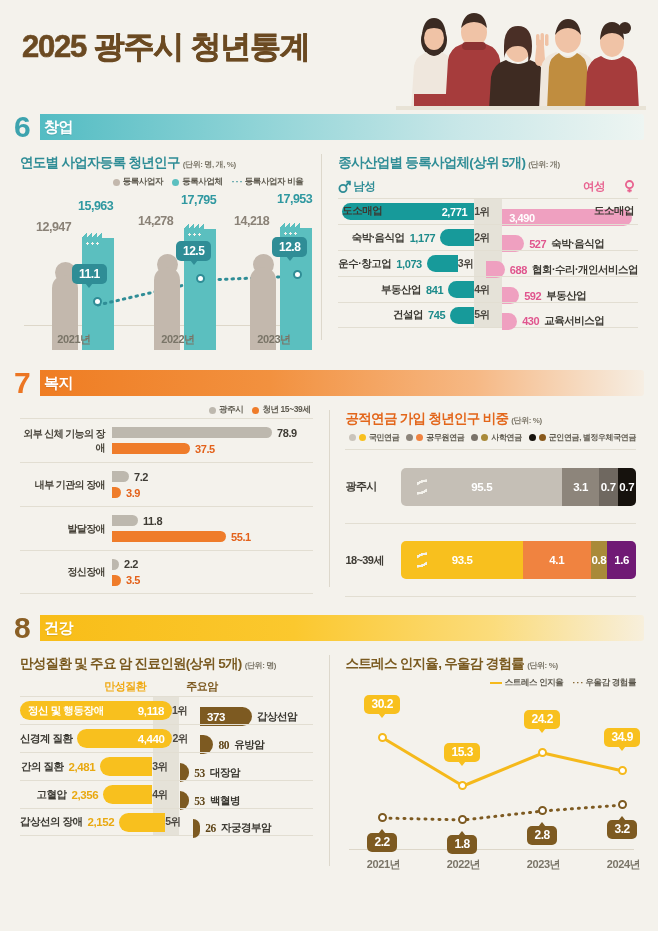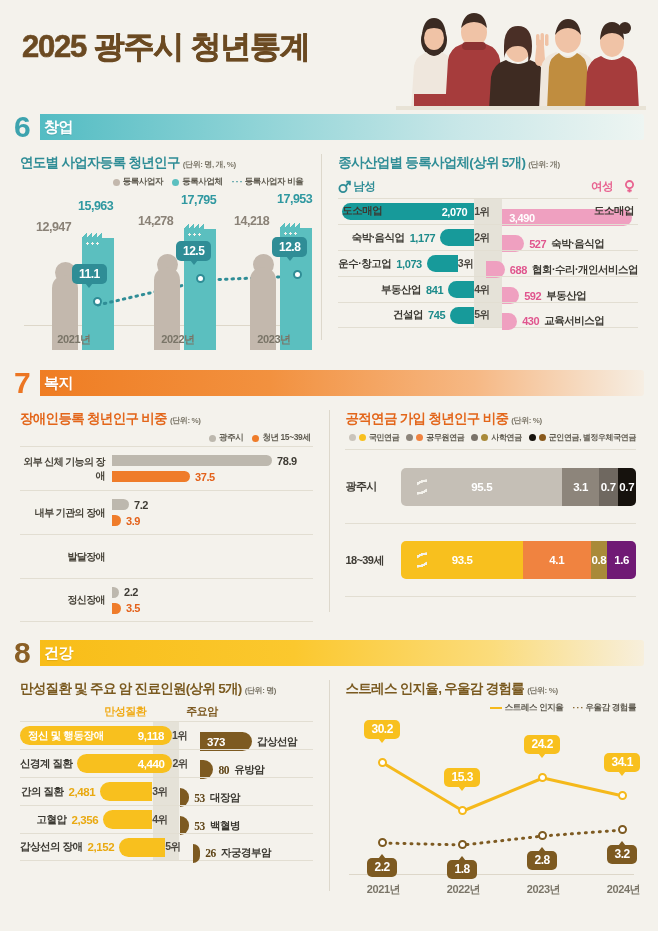--- a/index.html
+++ b/index.html
@@ -133,21 +133,21 @@
     position:absolute; width:9px; height:9px; border-radius:50%;
     background:#fff; border:2.5px solid #2f8d96;
   }
 
   
   .gender-head {
     display:flex; justify-content:space-between; align-items:center;
     margin: 7px 8px 4px 6px; font-size:11.5px; font-weight:800; letter-spacing:-0.5px;
   }
   .g-male   { color:#2f8d96; display:flex; align-items:center; gap:2px; }
-  .g-female { color:#e8628f; display:flex; align-items:center; gap:10px; }
+  .g-female { color:#e8628f; display:flex; align-items:center; gap:18px; }
 
   .rank-table { position:relative; margin:0 6px; }
   .rank-center-band {
     position:absolute; left:50%; margin-left:-14px; width:28px; top:0; bottom:0;
     background:#e5e2d8;
   }
   .rank-row {
     position:relative; display:flex; align-items:center;
     height:26px; border-top:1px solid #e2ded2;
   }
@@ -411,21 +411,21 @@
           </svg>
         </span>
       </div>
 
       <div class="rank-table">
         <div class="rank-center-band"></div>
 
         <div class="rank-row">
           <div class="rk-left">
               <div class="bar-m" style="width:132px">
-                <span>2,070</span>
+                <span>2,771</span>
               </div>
             </div>
           <div class="rk-mid">1위</div>
           <div class="rk-right">
               <div class="bar-f" style="width:130px">
                 <span>3,490</span>
               </div>
             </div>
         </div>
         <div class="rank-row">
@@ -488,24 +488,20 @@
 
   <div class="sec-head" style="margin-top:16px">
     <div class="sec-bar orange"></div>
     <div class="sec-num orange">7</div>
     <div class="sec-label">복지</div>
   </div>
 
   <div class="row">
 
     <div class="panel left">
-      <div class="chart-title orange">
-        <span>장애인등록 청년인구 비중</span>
-        <span class="unit">(단위: %)</span>
-      </div>
       <div class="legend">
         <span class="li">
             <span class="dot" style="background:#bdb8ae"></span>
             <span>광주시</span>
           </span>
         <span class="li">
             <span class="dot" style="background:#ef7c2a"></span>
             <span>청년 15~39세</span>
           </span>
       </div>
@@ -532,20 +528,30 @@
                 <span class="v-gray">7.2</span>
               </div>
             <div class="bar-line">
                 <div class="bar-org" style="width:9px"></div>
                 <span class="v-org">3.9</span>
               </div>
           </div>
         </div>
         <div class="disa-row">
           <div class="disa-name">발달장애</div>
+          <div class="disa-bars">
+            <div class="bar-line">
+                <div class="bar-gray" style="width:26px"></div>
+                <span class="v-gray">11.8</span>
+              </div>
+            <div class="bar-line">
+                <div class="bar-org" style="width:114px"></div>
+                <span class="v-org">55.1</span>
+              </div>
+          </div>
         </div>
         <div class="disa-row">
           <div class="disa-name">정신장애</div>
           <div class="disa-bars">
             <div class="bar-line">
                 <div class="bar-gray" style="width:7px"></div>
                 <span class="v-gray">2.2</span>
               </div>
             <div class="bar-line">
                 <div class="bar-org" style="width:9px"></div>
@@ -724,21 +730,21 @@
       <div class="line-chart">
         <div class="lc-axis"></div>
         <svg style="position:absolute;left:0;top:0;width:100%;height:100%;">
           <polyline points="38,47 118,95 198,62 278,80" fill="none" stroke="#f5b91b" stroke-width="3" stroke-linejoin="round" stroke-linecap="round"></polyline>
           <polyline points="38,127 118,129 198,120 278,114" fill="none" stroke="#7d5a21" stroke-width="3" stroke-dasharray="1 6" stroke-linecap="round"></polyline>
         </svg>
 
         <div class="pill-y" style="left:19px; top:4px;">30.2</div>
         <div class="pill-y" style="left:99px; top:52px;">15.3</div>
         <div class="pill-y" style="left:179px; top:19px;">24.2</div>
-        <div class="pill-y" style="left:259px; top:37px;">34.1</div>
+        <div class="pill-y" style="left:259px; top:37px;">34.9</div>
         <div class="node-y" style="left:33px; top:42px;"></div>
         <div class="node-y" style="left:113px; top:90px;"></div>
         <div class="node-y" style="left:193px; top:57px;"></div>
         <div class="node-y" style="left:273px; top:75px;"></div>
 
         <div class="pill-b" style="left:22px; top:142px;">2.2</div>
         <div class="pill-b" style="left:102px; top:144px;">1.8</div>
         <div class="pill-b" style="left:182px; top:135px;">2.8</div>
         <div class="pill-b" style="left:262px; top:129px;">3.2</div>
         <div class="node-b" style="left:33px; top:122px;"></div>

